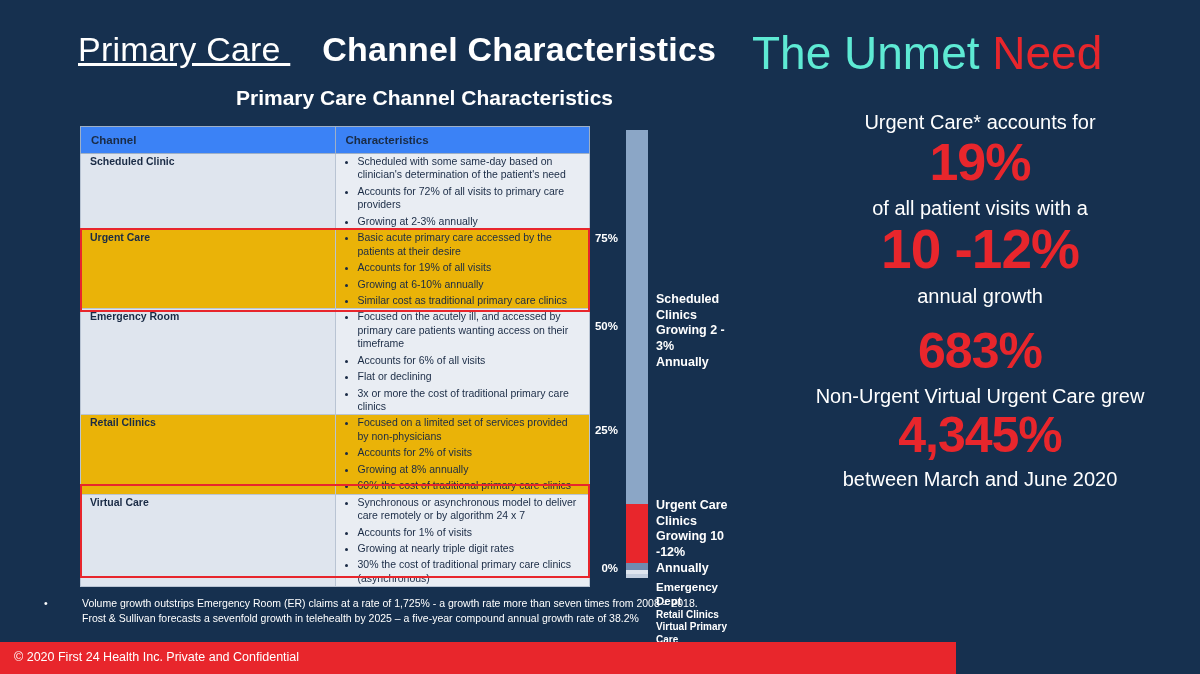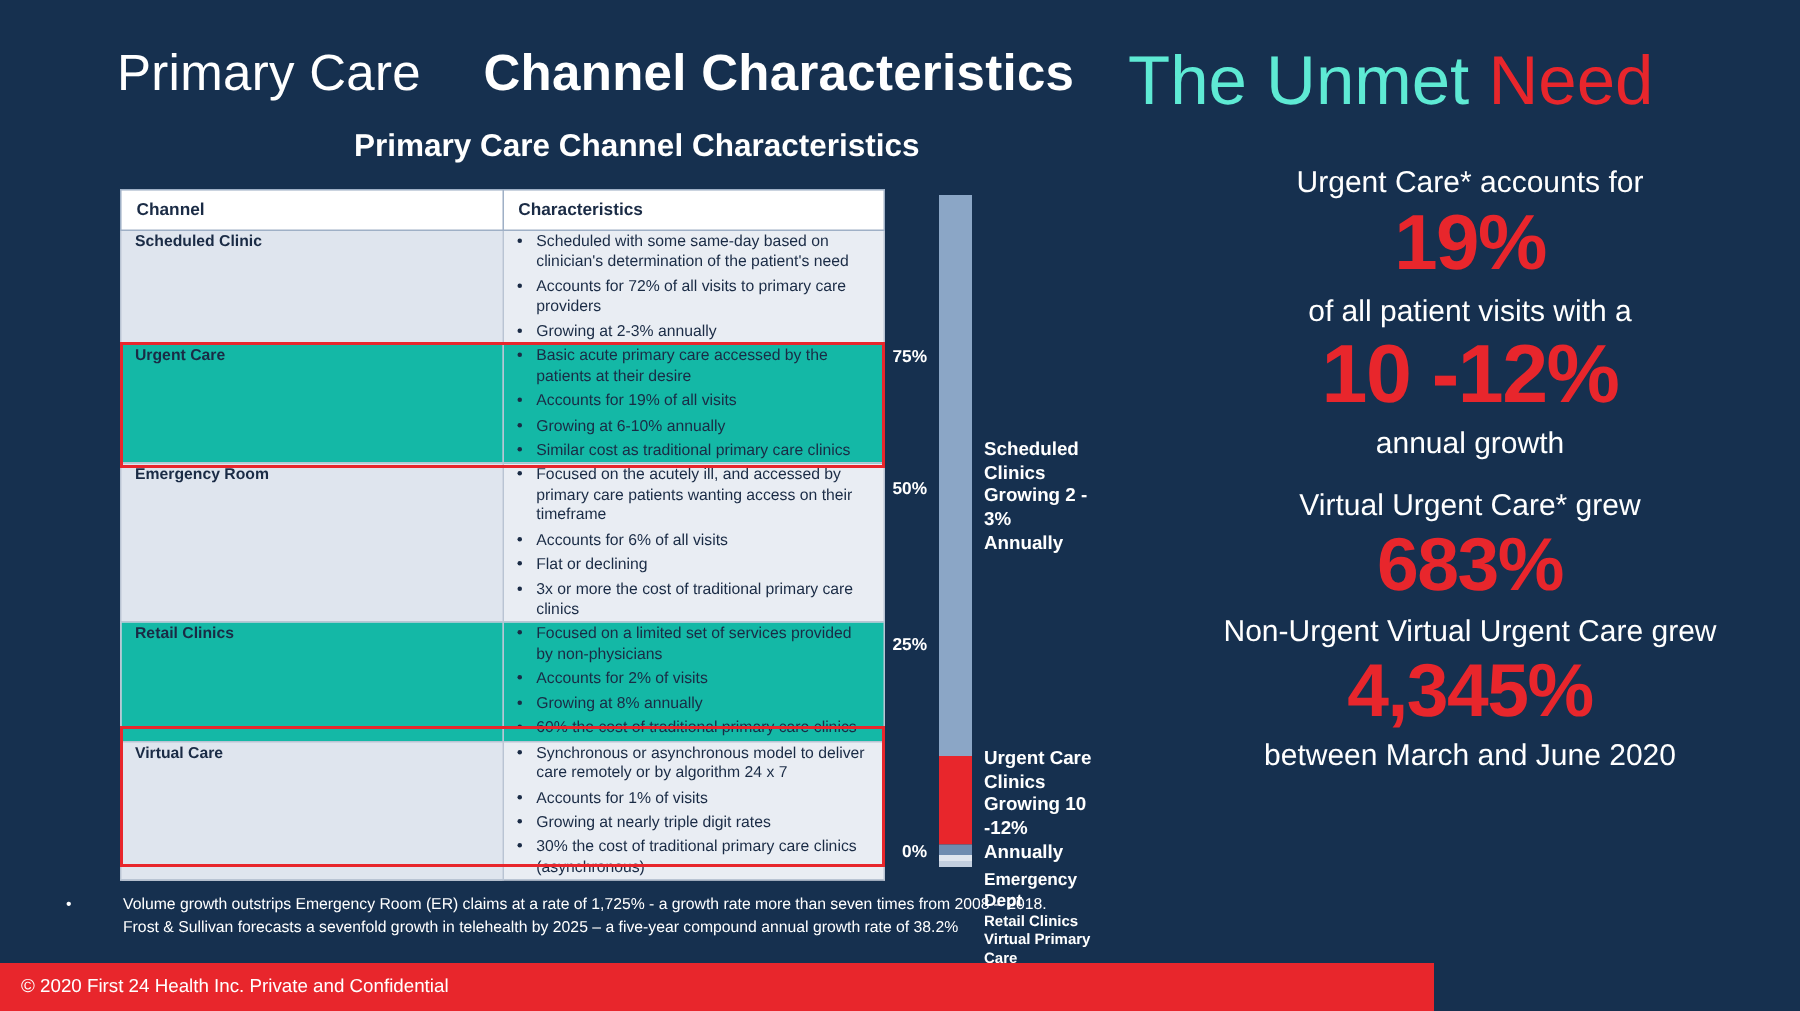--- a/index.html
+++ b/index.html
@@ -10,21 +10,21 @@
     font-family:"Liberation Sans", sans-serif;
     color:#ffffff;
     overflow:hidden;
     position:relative;
   }
   
   #slide-title-left {
     position:absolute; left:78px; top:30px;
     font-size:34px; letter-spacing:0.2px; white-space:nowrap;
   }
-  #slide-title-left .light { font-weight:400; }
+  #slide-title-left .light { font-weight:400;text-decoration:underline; }
   #slide-title-left .bold  { font-weight:700;margin-left:32px; }
 
   #slide-title-right {
     position:absolute; left:752px; top:26px;
     font-size:46px; white-space:nowrap; font-weight:400;
   }
   #slide-title-right .white { color:#5eead4; }
   #slide-title-right .red   { color:#e8262c; }
 
   
@@ -34,29 +34,29 @@
     position:absolute; left:176px; top:0px;
     font-size:21px; font-weight:700; color:#ffffff; white-space:nowrap;
   }
 
   #pc-table {
     position:absolute; left:20px; top:40px; width:510px;
     border-collapse:collapse; background:#e9edf3; color:#1a2b45;
     font-size:10.5px; table-layout:fixed;
   }
   #pc-table th {
-    background:#ffffff; color:#1a2b45; text-align:left;
+    background:#3b82f6; color:#1a2b45; text-align:left;
     font-size:11.5px; font-weight:700;
     padding:7px 10px; border:1px solid #9fb0c6;
   }
   #pc-table td {
     vertical-align:top; padding:1px 9px; border:1px solid #b9c4d3;
   }
   #pc-table td.ch { width:93px; font-weight:700; font-size:10.5px; background:#dfe5ee; }
-  #pc-table tr.alt td { background:#14b8a6; }
+  #pc-table tr.alt td { background:#eab308; }
   #pc-table ul { margin:0; padding-left:13px; }
   #pc-table li { margin:0 0 3px 0; line-height:1.28; }
   #pc-table li:last-child { margin-bottom:0; }
 
   .hl-box {
     position:absolute; border:2px solid #e8262c; pointer-events:none;
   }
   #hl-urgent  { left:20px; top:142px; width:510px; height:84px; }
   #hl-virtual { left:20px; top:398px; width:510px; height:94px; }
 
@@ -229,21 +229,20 @@
 
 <div id="right-panel">
   <div class="rp-line">Urgent Care* accounts for</div>
   <div class="rp-big sz-60">19%</div>
   <div class="gap6"></div>
   <div class="rp-line">of all patient visits with a</div>
   <div class="rp-big sz-58">10 -12%</div>
   <div class="gap6"></div>
   <div class="rp-line">annual growth</div>
   <div class="gap16"></div>
-  <div class="rp-line">Virtual Urgent Care* grew</div>
   <div class="rp-big sz-56">683%</div>
   <div class="gap6"></div>
   <div class="rp-line">Non-Urgent Virtual Urgent Care grew</div>
   <div class="rp-big sz-56">4,345%</div>
   <div class="gap6"></div>
   <div class="rp-line">between March and June 2020</div>
 </div>
 
 <div id="footnotes">
   <span class="bullet">•</span>

